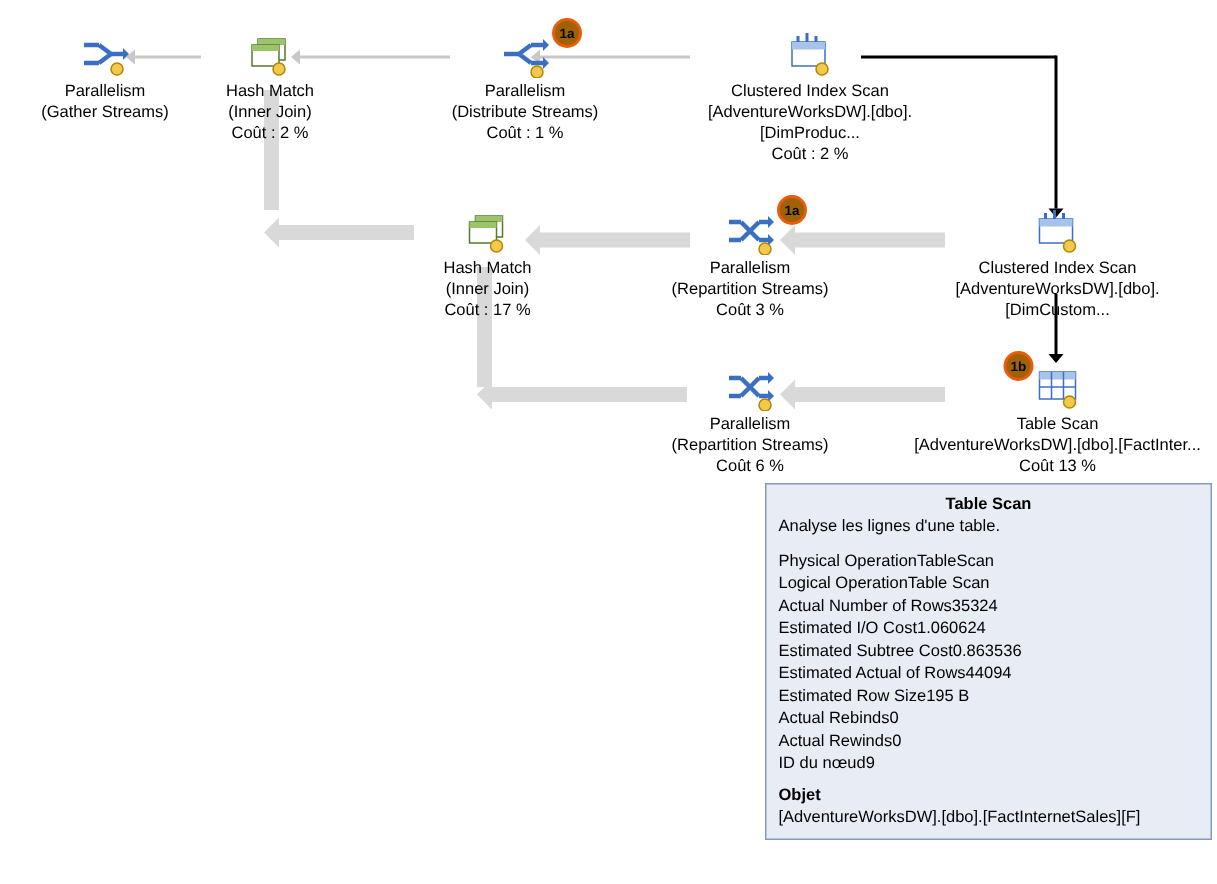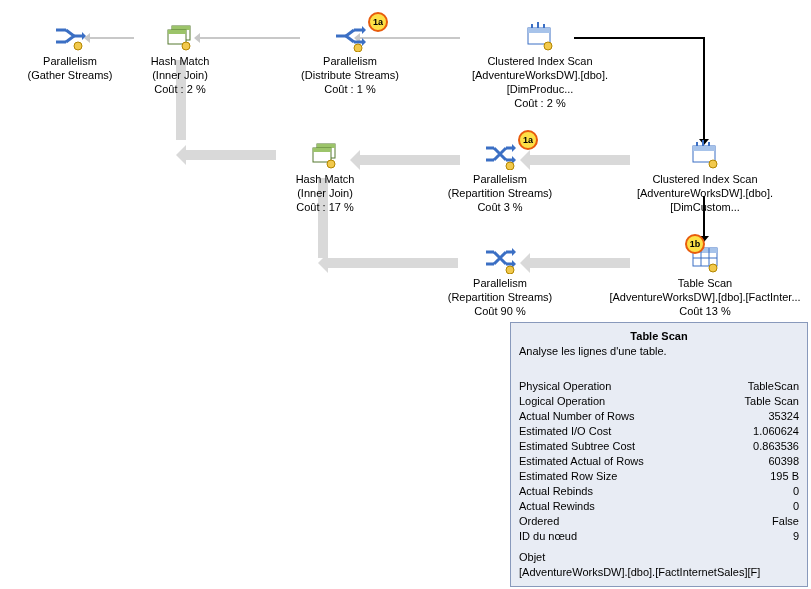--- a/index.html
+++ b/index.html
@@ -1,31 +1,31 @@
 <!DOCTYPE html>
 <html><head>
 <meta charset="utf-8">
 <style>
   body{margin:0;font-family:Tahoma,Arial,sans-serif;font-size:11px;color:#000;background:#fff;width:811px;height:589px;position:relative;overflow:hidden}
   .node{position:absolute;text-align:center;width:140px}
   .node .ic{width:32px;height:32px;margin:0 auto 2px;position:relative}
   .node .lbl{line-height:14px}
-  .badge{position:absolute;width:16px;height:16px;border:2px solid #e85c0c;border-radius:50%;background:#fde047;font-size:9px;font-weight:bold;color:#000;display:flex;align-items:center;justify-content:center;z-index:5}
+  .badge{position:absolute;width:16px;height:16px;border:2px solid #e85c0c;border-radius:50%;background:#a16207;font-size:9px;font-weight:bold;color:#000;display:flex;align-items:center;justify-content:center;z-index:5}
   .arrow{position:absolute;height:10px;background:#d9d9d9}
   .arrow::before{content:"";position:absolute;left:-10px;top:-5px;border-top:10px solid transparent;border-bottom:10px solid transparent;border-right:10px solid #d9d9d9}
   .thinarrow{position:absolute;height:2px;background:#c8c8c8}
   .thinarrow::before{content:"";position:absolute;left:-6px;top:-4px;border-top:5px solid transparent;border-bottom:5px solid transparent;border-right:6px solid #c8c8c8}
   .varrow{position:absolute;width:2px;background:#000}
   .varrow::after{content:"";position:absolute;bottom:-6px;left:-4px;border-left:5px solid transparent;border-right:5px solid transparent;border-top:6px solid #000}
   .elbow{position:absolute;background:#d9d9d9}
   .tooltip{position:absolute;background:#e8ecf4;border:1px solid #8899bb;padding:6px 8px;width:280px;font-size:11px;line-height:15px}
   .tooltip .ttl{font-weight:bold;text-align:center}
-  .tooltip .desc{margin-bottom:20px}
-  .tooltip .row{display:flex;justify-content:space-between}
-  .tooltip .sec{font-weight:normal;margin-top:6px}
+  .tooltip .desc{margin-bottom:8px}
+  .tooltip .row{display:flex;}
+  .tooltip .sec{font-weight:bold;margin-top:6px}
   
   .i-par{position:relative}
   .i-par svg{width:32px;height:32px}
   .i-hash svg,.i-scan svg,.i-tbl svg{width:32px;height:32px}
 </style>
 </head>
 <body>
 
 <div class="thinarrow" style="left:90px;top:37px;width:44px"></div>
 <div class="thinarrow" style="left:200px;top:37px;width:100px"></div>
@@ -163,25 +163,25 @@
         <path d="M2 10 L10 10 M2 22 L10 22" stroke="#3b6fc4" stroke-width="3"></path>
         <path d="M10 10 L16 16 L10 22 M16 16 L22 10 M16 16 L22 22" fill="none" stroke="#3b6fc4" stroke-width="3"></path>
         <path d="M22 10 L30 10 M22 22 L30 22" stroke="#3b6fc4" stroke-width="3"></path>
         <polygon points="28,6 32,10 28,14" fill="#3b6fc4"></polygon>
         <polygon points="28,18 32,22 28,26" fill="#3b6fc4"></polygon>
         <circle cx="26" cy="28" r="4" fill="#f2c94c" stroke="#b38600"></circle>
       </svg>
   </div>
   <div class="lbl">Parallelism</div>
   <div class="lbl">(Repartition Streams)</div>
-  <div class="lbl">Coût 90 %</div>
+  <div class="lbl">Coût 6 %</div>
 </div>
 
 <div class="node" style="left:605px;top:242px;width:200px">
-  <div class="badge" style="left:80px;top:-8px">
+  <div class="badge" style="left:64px;top:-8px">
       <span>1b</span>
     </div>
   <div class="ic i-tbl">
     <svg viewBox="0 0 32 32">
         <rect x="4" y="6" width="24" height="18" fill="#fff" stroke="#3b6fc4"></rect>
         <rect x="4" y="6" width="24" height="5" fill="#a7c3ea"></rect>
         <line x1="12" y1="6" x2="12" y2="24" stroke="#3b6fc4"></line>
         <line x1="20" y1="6" x2="20" y2="24" stroke="#3b6fc4"></line>
         <line x1="4" y1="16" x2="28" y2="16" stroke="#3b6fc4"></line>
         <circle cx="24" cy="26" r="4" fill="#f2c94c" stroke="#b38600"></circle>
@@ -211,38 +211,34 @@
       <div class="row">
         <span>Estimated I/O Cost</span>
         <span>1.060624</span>
       </div>
       <div class="row">
         <span>Estimated Subtree Cost</span>
         <span>0.863536</span>
       </div>
       <div class="row">
         <span>Estimated Actual of Rows</span>
-        <span>60398</span>
+        <span>44094</span>
       </div>
       <div class="row">
         <span>Estimated Row Size</span>
         <span>195 B</span>
       </div>
       <div class="row">
         <span>Actual Rebinds</span>
         <span>0</span>
       </div>
       <div class="row">
         <span>Actual Rewinds</span>
         <span>0</span>
       </div>
       <div class="row">
-        <span>Ordered</span>
-        <span>False</span>
-      </div>
-      <div class="row">
         <span>ID du nœud</span>
         <span>9</span>
       </div>
     </div>
   <div class="sec">Objet</div>
   <div>[AdventureWorksDW].[dbo].[FactInternetSales][F]</div>
 </div>
 
 </body></html>

